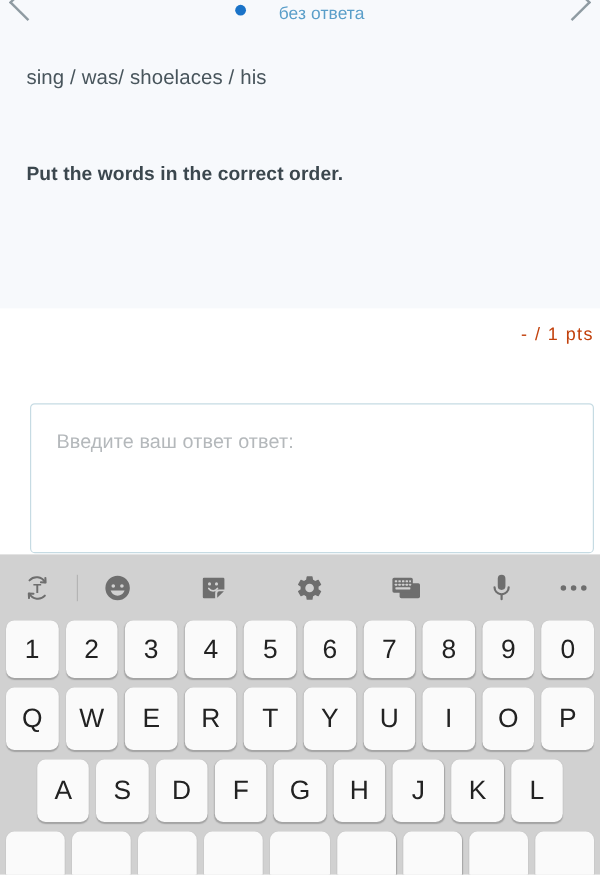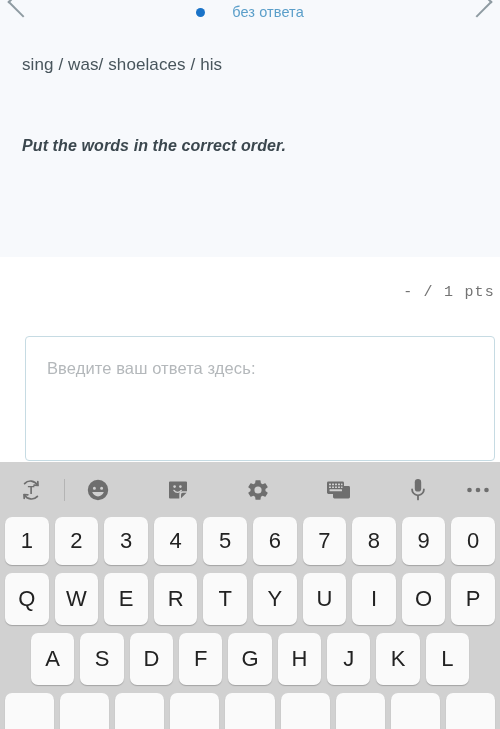--- a/index.html
+++ b/index.html
@@ -48,21 +48,21 @@
     border-width: 2.5px 2.5px 0 0;
     transform: rotate(45deg);
   }
 
   .status-row {
     position: absolute;
     top: 4px;
     left: 0;
     width: 100%;
     display: flex;
-    align-items: center;
+    align-items: flex-start;
     justify-content: center;
     gap: 27px;
   }
   .status-dot {
     width: 9px;
     height: 9px;
     border-radius: 50%;
     background: #1a73c8;
     flex: none;
   }
@@ -91,32 +91,31 @@
     left: 22px;
     right: 22px;
     top: 133px;
   }
   .instr-line {
     font-size: 16px;
     line-height: 26px;
     color: #3b474e;
     letter-spacing: .1px;
   }
-  .instr-bold { font-weight: bold; font-style: italic; }
+  .instr-bold { font-weight: bold; }
   .instr-example-answer { padding-left: 110px; }
 
   
   .points-row {
     position: absolute;
-    top: 284px;
+    top: 270px;
     right: 5px;
     font-size: 15px;
-    color: #737373;
+    color: #c2410c;
     letter-spacing: 1.2px;
-    font-family: Liberation Mono, monospace;
   }
 
   
   .answer-box {
     position: absolute;
     left: 25px;
     top: 336px;
     width: 470px;
     height: 125px;
     background: #ffffff;
@@ -221,21 +220,21 @@
 
     <div class="instructions">
       <div class="instr-line instr-bold">Put the words in the correct order.</div>
     </div>
 
   </div>
 
   <div class="points-row">-  /  1  pts</div>
 
   <div class="answer-box">
-    <div class="answer-placeholder">Введите ваш ответа здесь:</div>
+    <div class="answer-placeholder">Введите ваш ответ ответ:</div>
   </div>
 
   <div class="keyboard">
 
     <div class="kb-toolbar">
 
       <div class="kb-tool" style="left:31px">
         <svg width="26" height="26" viewBox="0 0 26 26" fill="none" stroke="#6e6e6e" stroke-width="1.7">
           <path d="M19.5 8.2A8 8 0 0 0 6.6 6.6" stroke-linecap="round"></path>
           <path d="M6.5 17.8A8 8 0 0 0 19.4 19.4" stroke-linecap="round"></path>

